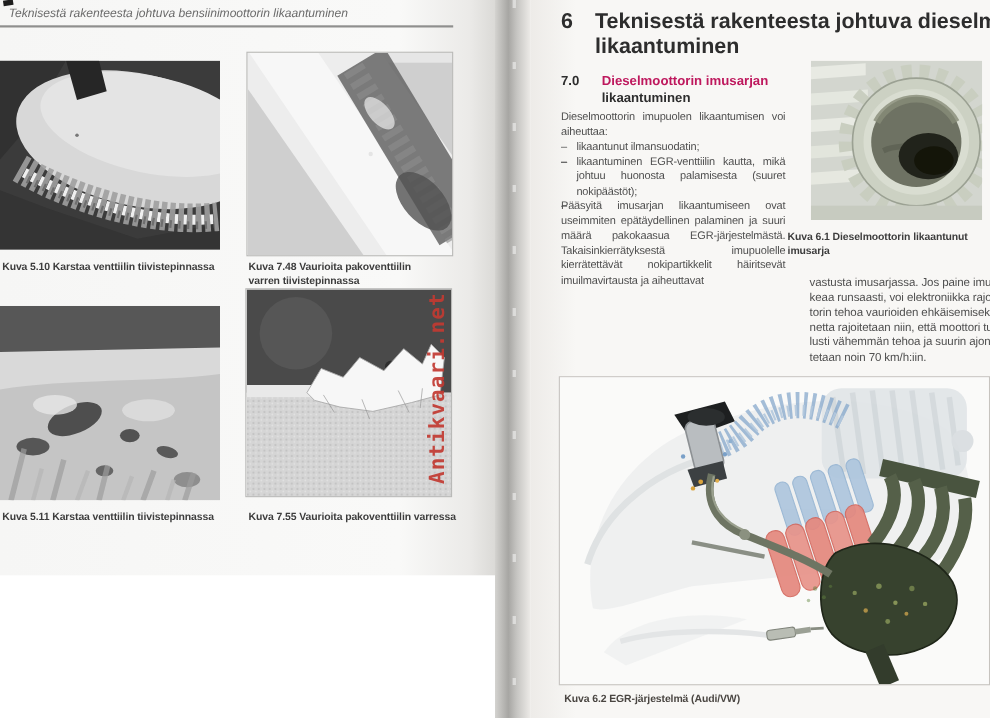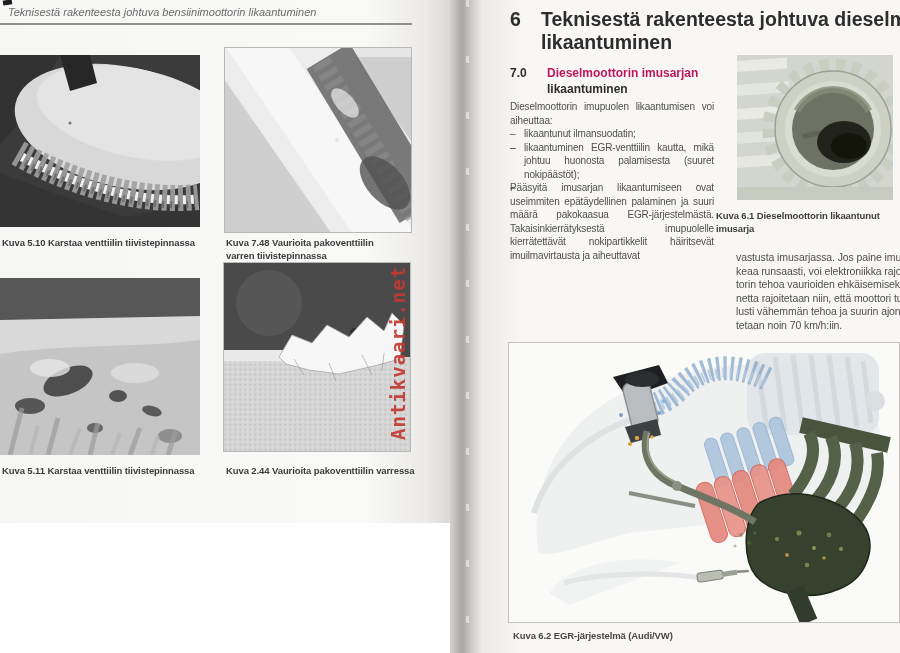--- a/index.html
+++ b/index.html
@@ -125,21 +125,21 @@
       <circle cx="45" cy="40" r="33" fill="#565656"></circle>
       <circle cx="131" cy="70" r="5" fill="#2e2e2e"></circle>
       <rect y="94" width="186" height="94" fill="url(#grain)"></rect>
       <rect x="0" y="87" width="70" height="11" fill="#e9e9e9"></rect>
       <polygon points="55,94 68,72 88,80 103,62 125,74 143,54 160,68 168,50 180,62 176,96 150,103 115,111 85,107 62,101" fill="#f7f7f7" stroke="#a8a8a8" stroke-width="0.8"></polygon>
       <path d="M70,96 L80,112 M105,100 L112,118 M138,92 L148,112 M160,90 L158,108" stroke="#8f8f8f" stroke-width="0.7" opacity="0.8"></path>
     </svg>
   </div>
 
   <div class="caption" style="left:2px;top:465px;width:220px;">Kuva 5.11 Karstaa venttiilin tiivistepinnassa</div>
-  <div class="caption" style="left:226px;top:465px;width:210px;">Kuva 2.44 Vaurioita pakoventtiilin varressa</div>
+  <div class="caption" style="left:226px;top:465px;width:210px;">Kuva 7.55 Vaurioita pakoventtiilin varressa</div>
 
   <div class="watermark">Antikvaari.net</div>
 </div>
 
 <div class="gutter"></div>
 <div class="stitches"></div>
 
 <div class="page-right"></div>
 
 <div class="chapter-num">6</div>

